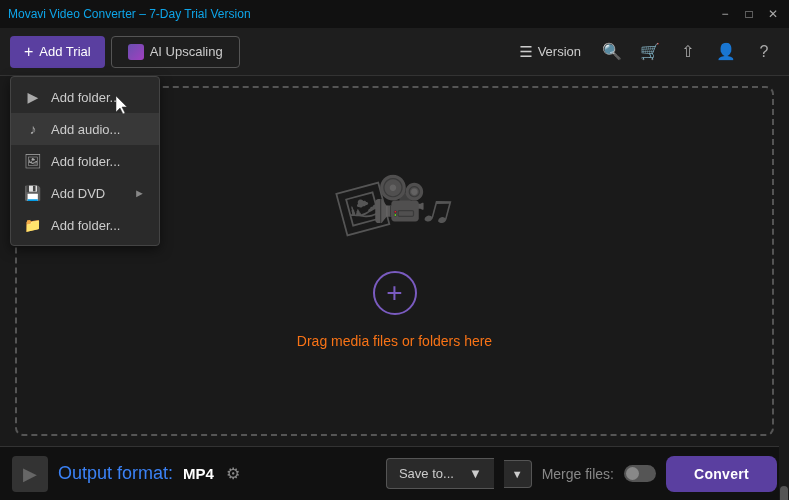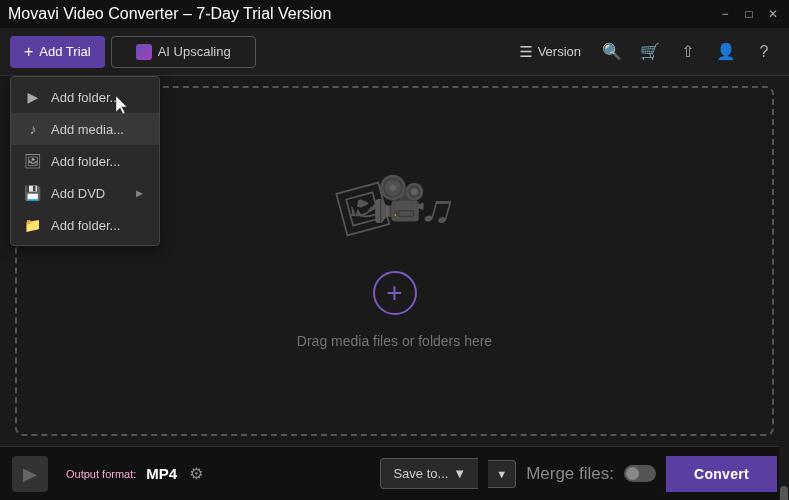--- a/index.html
+++ b/index.html
@@ -18,22 +18,22 @@
     #title-bar {
       background: #111;
       height: 28px;
       display: flex;
       align-items: center;
       justify-content: space-between;
       padding: 0 8px;
       user-select: none;
     }
     #title-bar-title {
-      font-size: 16px;
-      color: #ffffff;
+      font-size: 12px;
+      color: #0ea5e9;
     }
     #title-bar-controls {
       display: flex;
       gap: 8px;
     }
     .title-btn {
       width: 16px;
       height: 16px;
       display: flex;
       align-items: center;
@@ -64,21 +64,21 @@
       display: flex;
       align-items: center;
       gap: 6px;
       font-weight: 500;
     }
     #ai-upscaling-btn {
       background: transparent;
       color: #ccc;
       border: 1px solid #555;
       border-radius: 4px;
-      padding: 7px 24px;
+      padding: 7px 16px;
       cursor: pointer;
       font-size: 13px;
       display: flex;
       align-items: center;
       gap: 6px;
     }
     .ai-icon {
       width: 16px;
       height: 16px;
       background: linear-gradient(135deg, #6a4fb0, #a040c0);
@@ -200,21 +200,21 @@
       border-radius: 50%;
       display: flex;
       align-items: center;
       justify-content: center;
       color: #7a5bc0;
       font-size: 28px;
       font-weight: 300;
       cursor: pointer;
     }
     #drag-text {
-      color: #737373;
+      color: #f97316;
       font-size: 14px;
     }
 
     
     #scrollbar {
       position: absolute;
       right: 0;
       top: 76px;
       width: 10px;
       height: 370px;
@@ -235,24 +235,23 @@
     #bottom-bar {
       background: #111;
       height: 54px;
       display: flex;
       align-items: center;
       padding: 0 12px;
       gap: 10px;
       border-top: 1px solid #333;
     }
     #output-format-label {
-      color: #f9a8d4;
-      font-size: 11px;
+      color: #3b82f6;
+      font-size: 18px;
       white-space: nowrap;
-      margin-left: 8px;
     }
     #output-format-value {
       color: #fff;
       font-weight: 600;
       font-size: 15px;
     }
     #format-settings-btn {
       background: transparent;
       border: none;
       color: #888;
@@ -265,35 +264,35 @@
       background: #2a2a2a;
       border: 1px solid #555;
       border-right: none;
       color: #ccc;
       padding: 7px 12px;
       cursor: pointer;
       font-size: 13px;
       border-radius: 4px 0 0 4px;
       display: flex;
       align-items: center;
-      gap: 5px;
+      gap: 15px;
     }
     #save-to-dropdown {
       background: #2a2a2a;
       border: 1px solid #555;
       border-left: none;
       color: #ccc;
       padding: 7px 8px;
       cursor: pointer;
       font-size: 11px;
       border-radius: 0 4px 4px 0;
     }
     #merge-files-label {
       color: #888;
-      font-size: 17px;
+      font-size: 14px;
       white-space: nowrap;
     }
     #merge-toggle {
       width: 32px;
       height: 17px;
       background: #555;
       border-radius: 9px;
       position: relative;
       cursor: pointer;
     }
@@ -303,21 +302,21 @@
       background: #888;
       border-radius: 50%;
       position: absolute;
       top: 2px;
       left: 2px;
     }
     #convert-btn {
       background: #5a3fa0;
       color: #fff;
       border: none;
-      border-radius: 0;
+      border-radius: 8px;
       padding: 10px 28px;
       cursor: pointer;
       font-size: 14px;
       font-weight: 600;
       letter-spacing: 0.3px;
     }
 
     
     #cursor {
       position: absolute;
@@ -371,21 +370,21 @@
   </div>
 </div>
 
 <div id="dropdown-menu">
   <div class="menu-item">
     <span class="menu-item-icon">▶</span>
     <span>Add folder...</span>
   </div>
   <div class="menu-item highlighted">
     <span class="menu-item-icon">♪</span>
-    <span>Add media...</span>
+    <span>Add audio...</span>
   </div>
   <div class="menu-item">
     <span class="menu-item-icon">🖼</span>
     <span>Add folder...</span>
   </div>
   <div class="menu-item">
     <span class="menu-item-icon">💾</span>
     <span>Add DVD</span>
     <span class="menu-item-arrow">►</span>
   </div>

